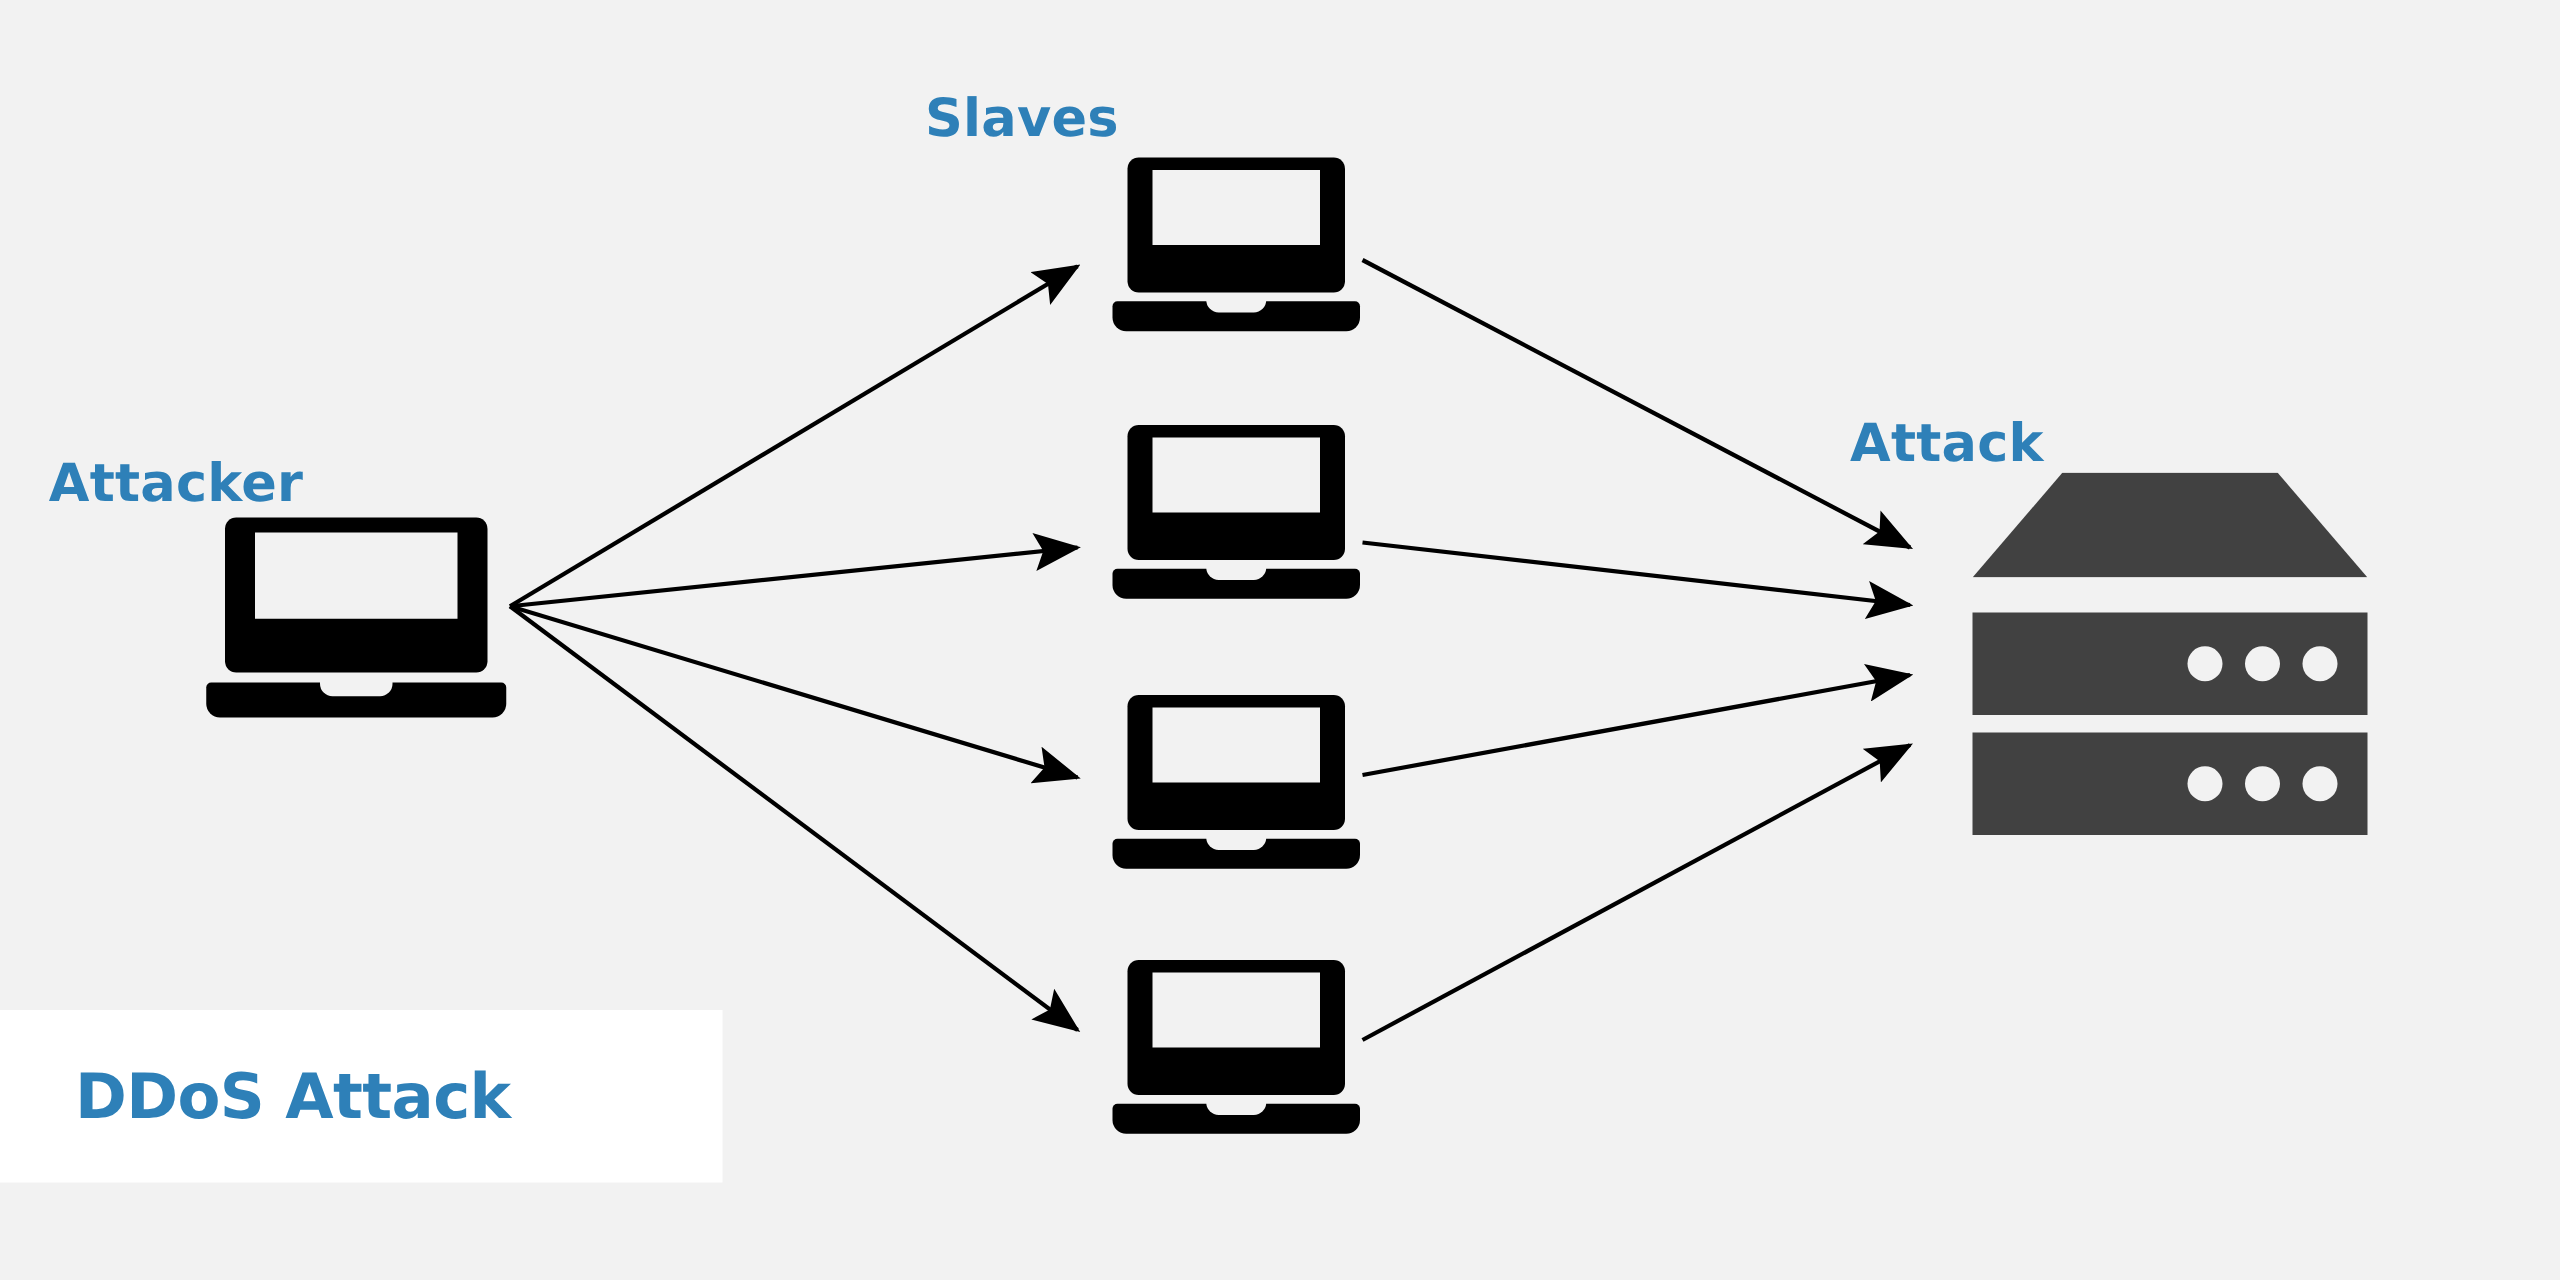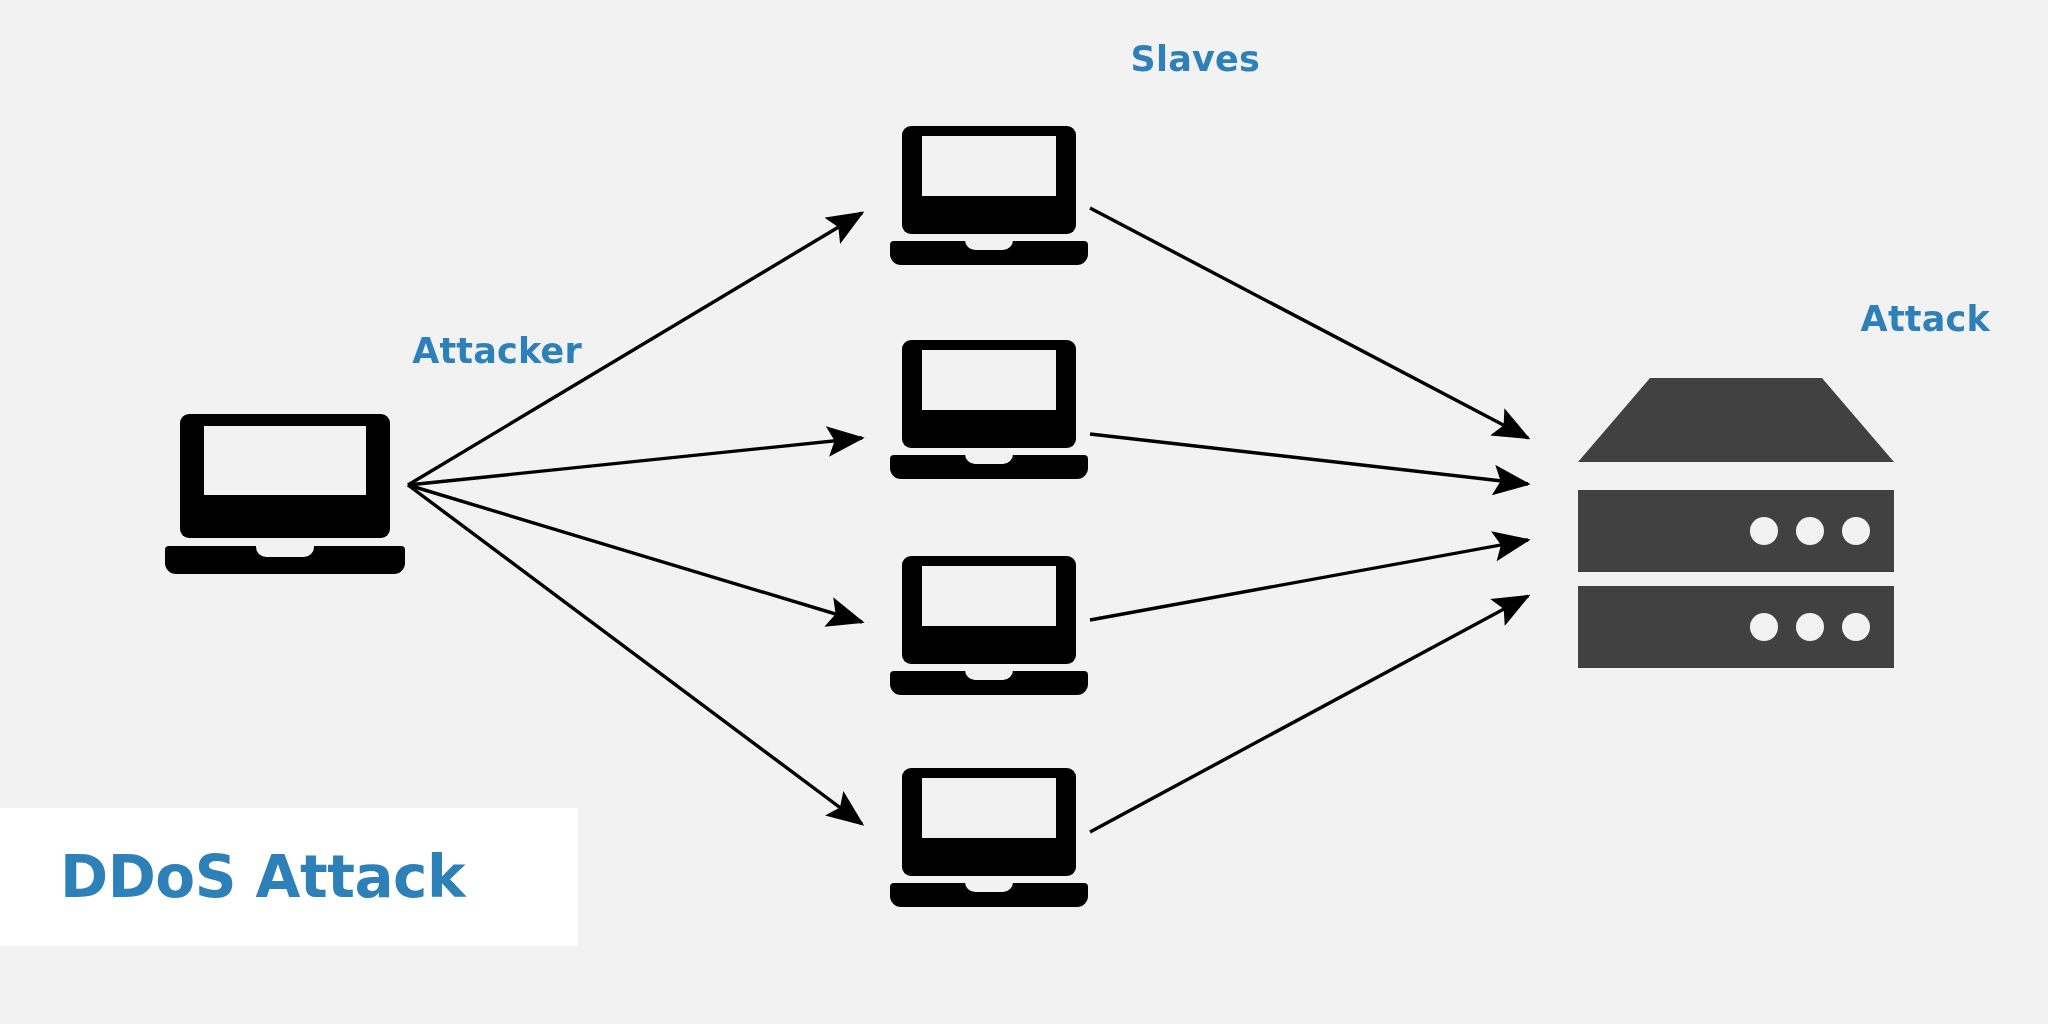--- a/index.html
+++ b/index.html
@@ -12,41 +12,42 @@
     position:relative;
   }
   #stage{position:absolute;left:0;top:0;width:2048px;height:1024px;}
   .layer{position:absolute;left:0;top:0;width:2048px;height:1024px;}
 
   
   .node-label{
     position:absolute;
     color:#2e80b8;
     font-weight:bold;
-    font-size:35px;
+    font-size:42px;
     letter-spacing:0.2px;
     white-space:nowrap;
-    text-align:right;
+    text-align:left;
     line-height:1;
+    margin-top:32px;
   }
-  #label-attacker{left:12px;top:334px;width:570px;}
+  #label-attacker{left:0;top:334px;width:570px;padding-left:39px;}
   #label-slaves{left:740px;top:42px;width:520px;}
   #label-victim{left:1480px;top:302px;width:510px;}
 
   
   #title-plate{
     position:absolute;
     left:0;top:808px;
     width:578px;height:138px;
     background:#ffffff;
   }
   #title-text{
     position:absolute;
     left:60px;top:824px;
-    font-size:58px;
+    font-size:50px;
     font-weight:bold;
     color:#2e80b8;
     letter-spacing:-0.5px;
     line-height:106px;
     white-space:nowrap;
   }
 
   
   .laptop{position:absolute;}
   .laptop .lid{

